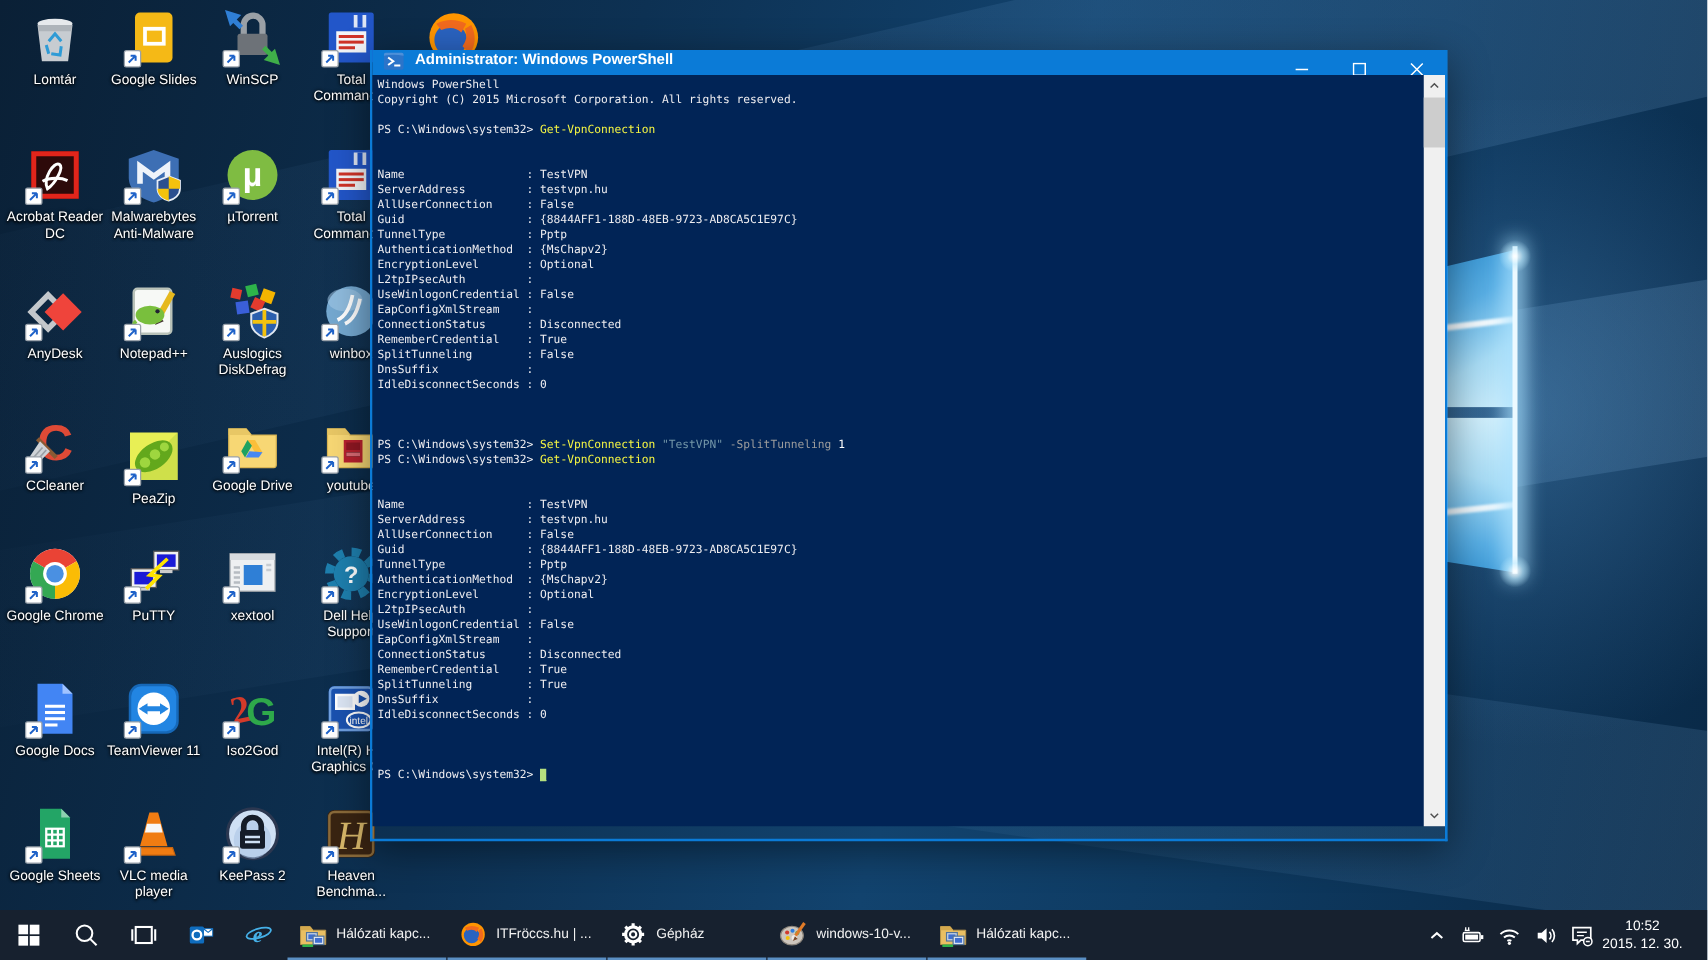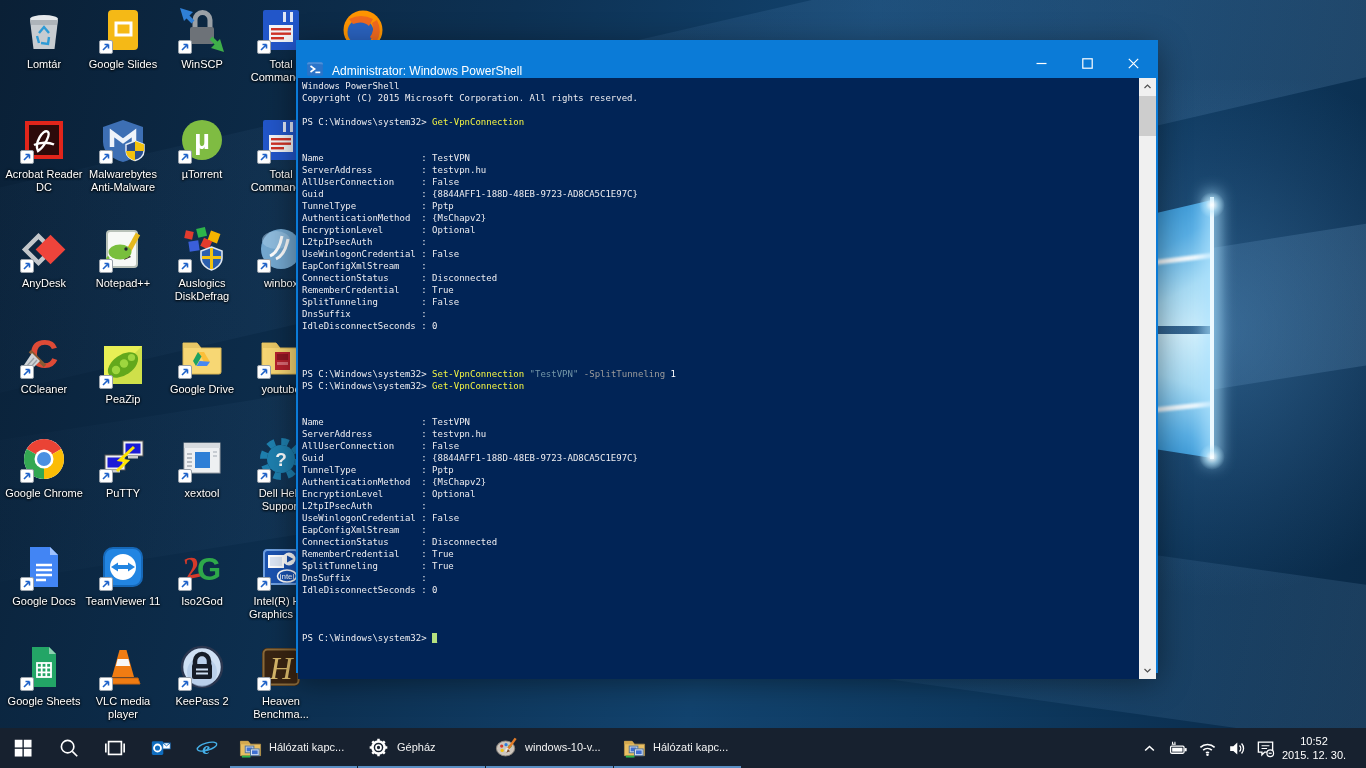--- a/index.html
+++ b/index.html
@@ -39,21 +39,21 @@
   .dicon .tile svg { width:48px; height:48px; display:block; }
   .dicon .sc { position:absolute; left:0px; bottom:0px; width:14px; height:14px; background:#fff; border:1px solid #9aa2ab;
     border-radius:2px; }
   .dicon .sc svg { width:12px; height:12px; display:block; margin:0; }
   .dicon .lbl { margin-top:4px; font-size:11px; line-height:13px; color:#fff; text-align:center;
     text-shadow:0 1px 2px #000, 0 0 3px #000; max-width:82px; }
 
   
   .ps-window { position:absolute; left:296px; top:40px; width:862px; height:633px; z-index:5;
     border:2px solid #0b7bd7; border-top:none; box-shadow:0 8px 30px rgba(0,0,0,.45); }
-  .ps-titlebar { height:38px; background:#0b7bd7; display:flex; align-items:flex-end; }
+  .ps-titlebar { height:20px; background:#0b7bd7; display:flex; align-items:flex-start;font-weight:bold; }
   .ps-titlebar .ticon { width:18px; height:18px; margin-left:8px; }
   .ps-titlebar .ttext { color:#fff; font-size:12px; margin-left:8px; flex:1; white-space:nowrap; }
   .cap-btn { width:46px; height:30px; display:flex; align-items:center; justify-content:center; }
   .cap-btn svg { width:11px; height:11px; }
   .ps-body { position:relative; width:100%; height:601px; background:#012456; }
   .console { position:absolute; left:0; top:0; right:17px; bottom:0; padding:2px 0 0 4px; overflow:hidden; cursor:text; }
   .cline { font-family:"DejaVu Sans Mono","Liberation Mono",monospace; font-size:9px; line-height:12px;
     color:#eeedf0; white-space:pre; }
   .cline .cmd { color:#f5f543; }
   .cline .str { color:#7396a8; }
@@ -725,20 +725,31 @@
               <rect x="8" y="12" width="6" height="4" fill="#3f6fd1"></rect>
               <rect x="12" y="13.5" width="9" height="7" fill="#dfe7f2" stroke="#51749c"></rect>
               <rect x="13.5" y="15" width="6" height="4" fill="#3f6fd1"></rect>
               <path d="M3 21.5 h9" stroke="#2db34a" stroke-width="2"></path>
             </svg>
           </span>
           <span class="alabel">Hálózati kapc...</span>
         </span>
         <span class="tb-app">
           <span style="display: flex;">
+            <svg viewBox="0 0 48 48" xmlns="http://www.w3.org/2000/svg">
+              <circle cx="24" cy="24" r="19.5" fill="#ff9500"></circle>
+              <circle cx="21.5" cy="26" r="13" fill="#2a63c0"></circle>
+              <path d="M10 13 Q22 7 34 13 L30 20 Q24 14 14 18 Z" fill="#f26a1e"></path>
+              <path d="M38 14 Q44 26 37 37 L31 31 Q36 24 33 17 Z" fill="#f26a1e"></path>
+            </svg>
+          </span>
+          <span class="alabel">ITFröccs.hu | ...</span>
+        </span>
+        <span class="tb-app">
+          <span style="display: flex;">
             <svg viewBox="0 0 24 24" xmlns="http://www.w3.org/2000/svg">
               <circle cx="12" cy="12" r="6.3" fill="none" stroke="#fff" stroke-width="2.6"></circle>
               <circle cx="12" cy="12" r="2.6" fill="none" stroke="#fff" stroke-width="1.8"></circle>
               <g stroke="#fff" stroke-width="2.6">
                 <path d="M12 2.8 v3 M12 18.2 v3 M2.8 12 h3 M18.2 12 h3 M5.5 5.5 l2.1 2.1 M16.4 16.4 l2.1 2.1 M18.5 5.5 l-2.1 2.1 M7.6 16.4 l-2.1 2.1"></path>
               </g>
             </svg>
           </span>
           <span class="alabel">Gépház</span>
         </span>

